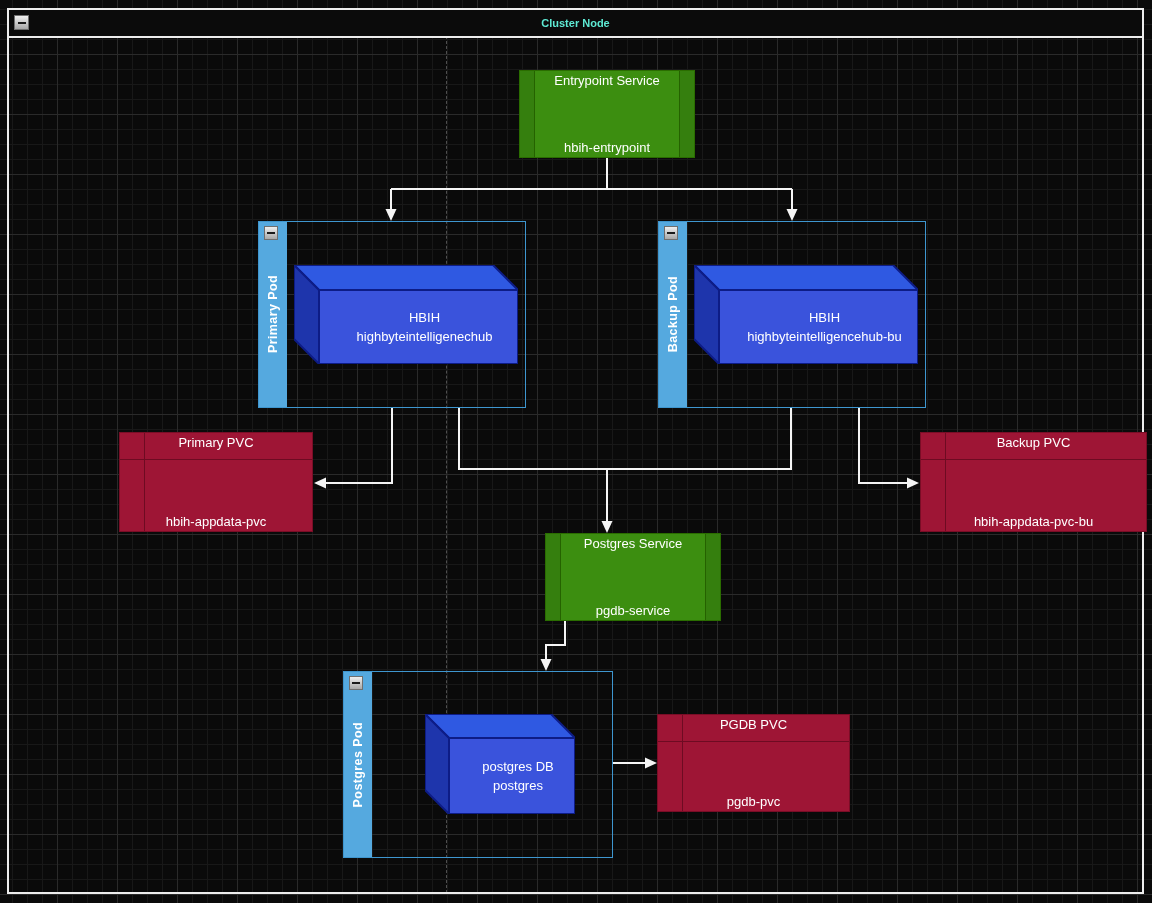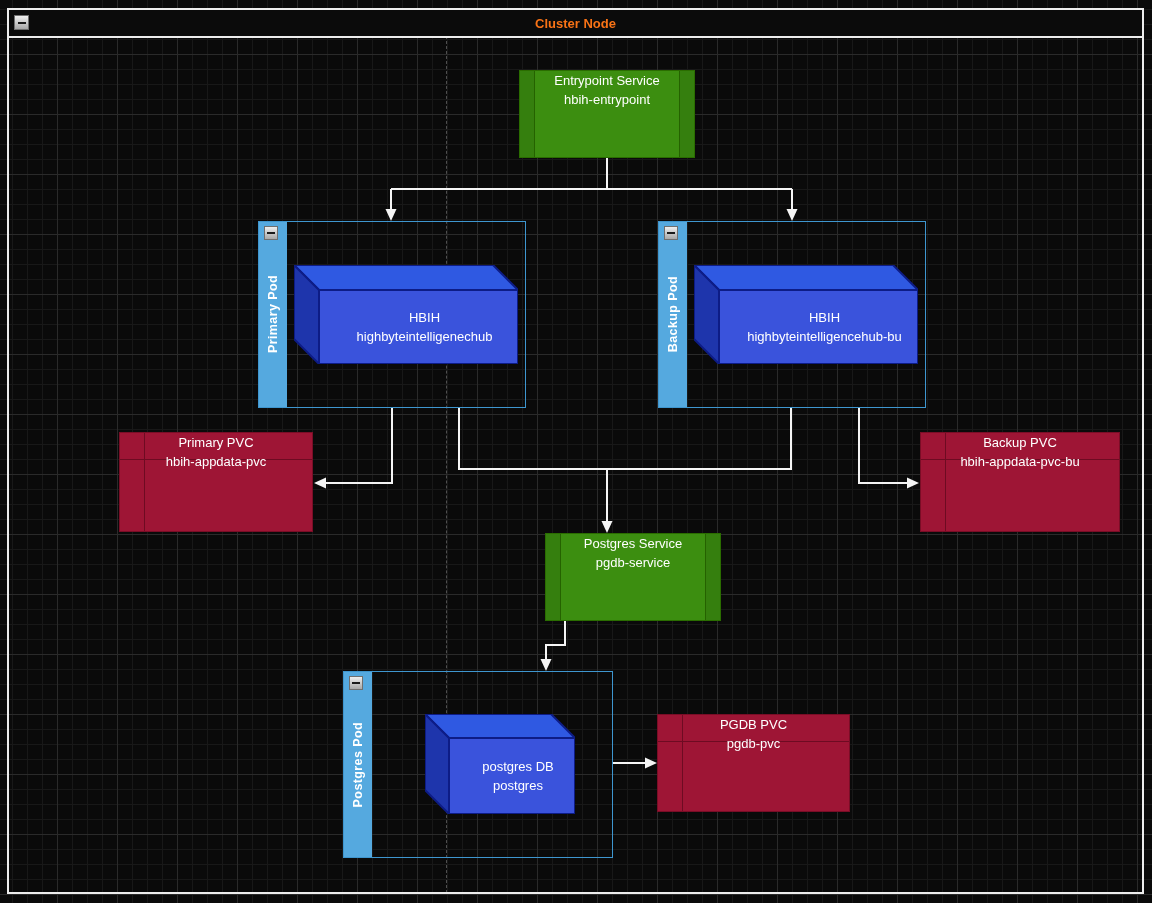--- a/index.html
+++ b/index.html
@@ -13,21 +13,21 @@
       linear-gradient(to bottom,#181818 1px,transparent 1px);
     background-size:60px 60px,60px 60px,15px 15px,15px 15px;
     background-position:-3px -6px;
     font-family:"Liberation Sans","DejaVu Sans",sans-serif;
     color:#fff;
   }
   .page-break{position:absolute;left:446px;top:36px;height:857px;width:0;border-left:1px dashed #4F4F4F;}
   
   .cluster{position:absolute;left:7px;top:8px;width:1137px;height:886px;border:2px solid #EDEDED;box-sizing:border-box;}
   .cluster-titlebar{position:relative;height:26px;border-bottom:2px solid #EDEDED;background:#0B0B0B;display:flex;align-items:center;justify-content:center;}
-  .cluster-title{font-size:13px;font-weight:bold;color:#f97316;}
+  .cluster-title{font-size:11px;font-weight:bold;color:#5eead4;}
   
   .collapse-btn{position:absolute;width:15px;height:15px;background:linear-gradient(#EFEFEF,#A8A8A8);border:1px solid #6F6F6F;box-sizing:border-box;display:flex;align-items:center;justify-content:center;cursor:pointer;}
   .collapse-btn .minus{display:block;width:8px;height:2px;background:#1A1A1A;}
   .cluster-titlebar .collapse-btn{left:5px;top:5px;}
   
   svg.edges{position:absolute;left:0;top:0;width:1152px;height:903px;pointer-events:none;}
   svg.edges path{stroke:#F5F5F5;stroke-width:2;fill:none;}
   svg.edges polygon{fill:#F5F5F5;stroke:none;}
   
   .pod{position:absolute;border:1px solid #3E96CF;box-sizing:border-box;}
@@ -41,21 +41,21 @@
   .service .strip.r{right:0;border-left:1px solid #256200;}
   
   .pvc{position:absolute;background:#9E1535;border:1px solid #7A0D26;box-sizing:border-box;}
   .pvc .hline{position:absolute;left:0;right:0;top:26px;height:0;border-top:1px solid #6E0B22;}
   .pvc .vline{position:absolute;top:0;bottom:0;left:24px;width:0;border-left:1px solid #6E0B22;}
   
   .cube{position:absolute;}
   .cube svg{position:absolute;left:0;top:0;}
   .cube-lbl{position:absolute;display:flex;flex-direction:column;align-items:center;justify-content:center;text-align:center;padding-left:12px;}
   
-  .node-label{position:absolute;inset:0;display:flex;flex-direction:column;align-items:center;justify-content:flex-start;text-align:center;font-size:13px;line-height:19px;color:#FFFFFF;}
+  .node-label{position:absolute;inset:0;display:flex;flex-direction:column;align-items:center;justify-content:space-between;text-align:center;font-size:13px;line-height:19px;color:#FFFFFF;}
   .cube-lbl{font-size:13px;line-height:19px;color:#FFFFFF;}
 </style>
 </head>
 <body>
 
 <div class="canvas">
 
   <div class="page-break"></div>
 
   <div class="cluster">
@@ -178,21 +178,21 @@
 
   <div class="pvc" style="left:119px;top:432px;width:194px;height:100px;text-decoration:underline;">
     <i class="hline"></i>
     <i class="vline"></i>
     <div class="node-label">
       <span>Primary PVC</span>
       <span>hbih-appdata-pvc</span>
     </div>
   </div>
 
-  <div class="pvc" style="left:920px;top:432px;width:200px;height:100px;">
+  <div class="pvc" style="left:920px;top:432px;width:227px;height:100px;">
     <i class="hline"></i>
     <i class="vline"></i>
     <div class="node-label">
       <span>Backup PVC</span>
       <span>hbih-appdata-pvc-bu</span>
     </div>
   </div>
 
   <div class="pvc" style="left:657px;top:714px;width:193px;height:98px;">
     <i class="hline"></i>

